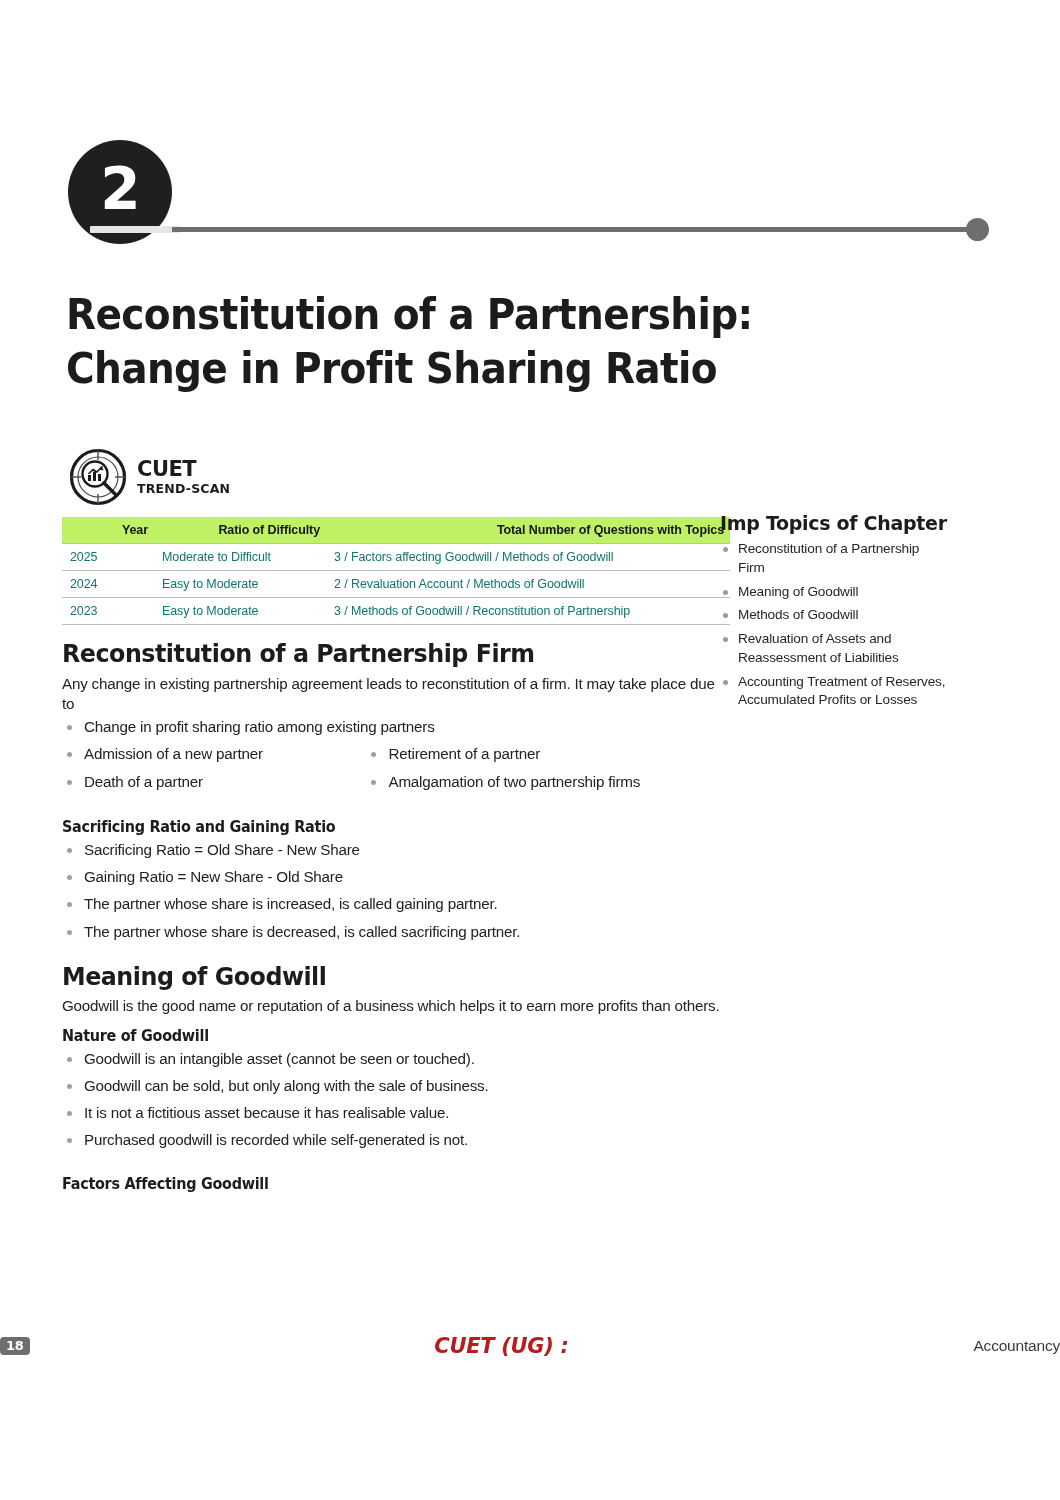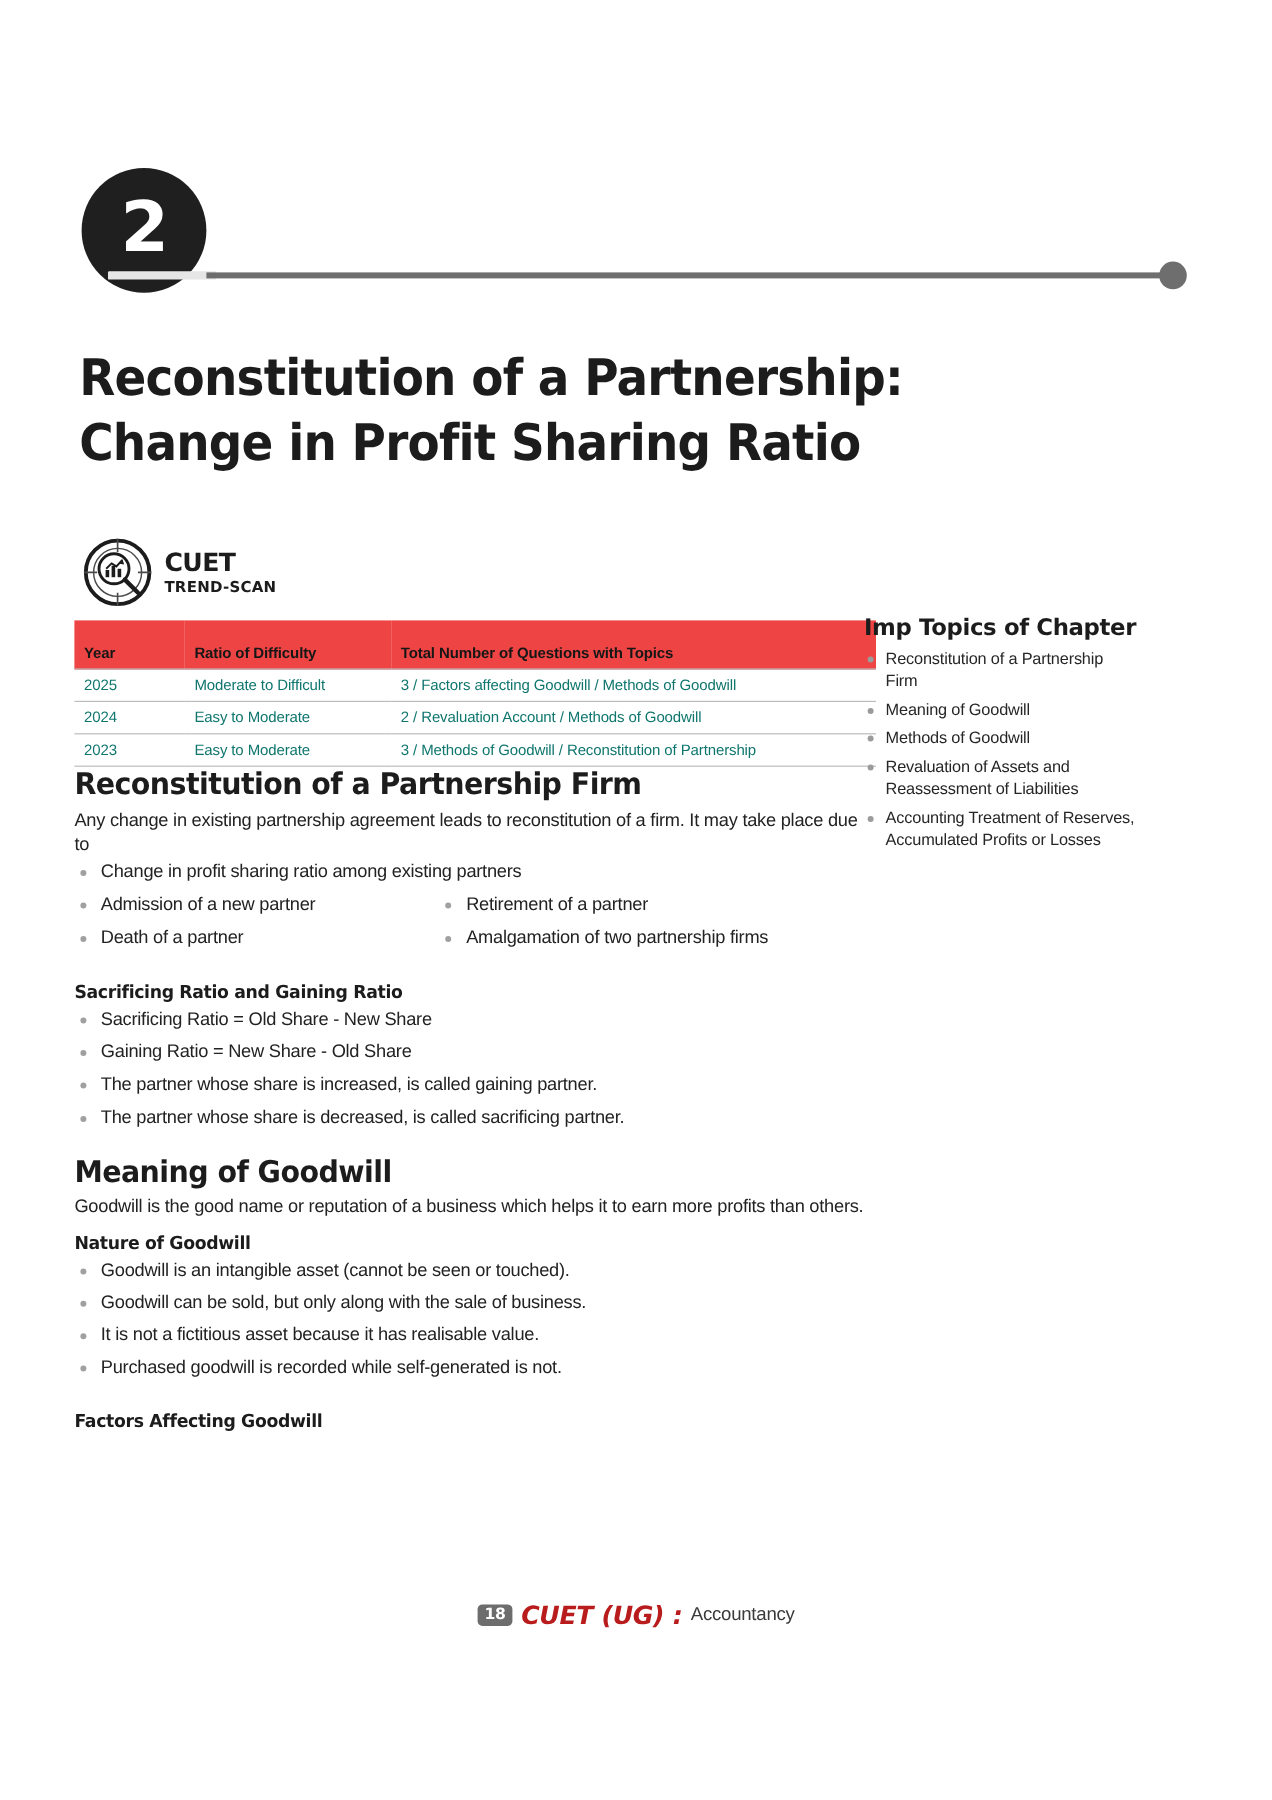--- a/index.html
+++ b/index.html
@@ -129,26 +129,26 @@
   
   .trend-table {
     position: absolute;
     left: 62px;
     top: 517px;
     width: 668px;
     border-collapse: collapse;
     font-family: "Liberation Sans", sans-serif;
   }
   .trend-table th {
-    background: #ef4444;
-    text-align: left;
+    background: #bef264;
+    text-align: right;
     font-size: 12.5px;
     font-weight: bold;
     color: #161616;
-    padding: 20px 6px 6px 8px;
+    padding: 6px 6px 6px 8px;
     border: none;
     letter-spacing: -0.1px;
   }
   .trend-table td {
     font-size: 12.5px;
     color: #0f766e;
     padding: 6px 6px 6px 8px;
     border-top: 1px solid #bcbcbc;
     letter-spacing: -0.1px;
     margin-left: 19px;
@@ -258,21 +258,21 @@
   .section-gap { height: 14px; }
   .section-gap-sm { height: 7px; }
 
   
   .footer {
     position: absolute;
     left: 0;
     top: 1334px;
     width: 1060px;
     display: flex;
-    justify-content: center;
+    justify-content: space-between;
     align-items: center;
     gap: 7px;
   }
   .page-badge {
     background: #6d6d6d;
     color: #ffffff;
     font-family: "DejaVu Sans", sans-serif;
     font-weight: bold;
     font-size: 13px;
     border-radius: 4px;

